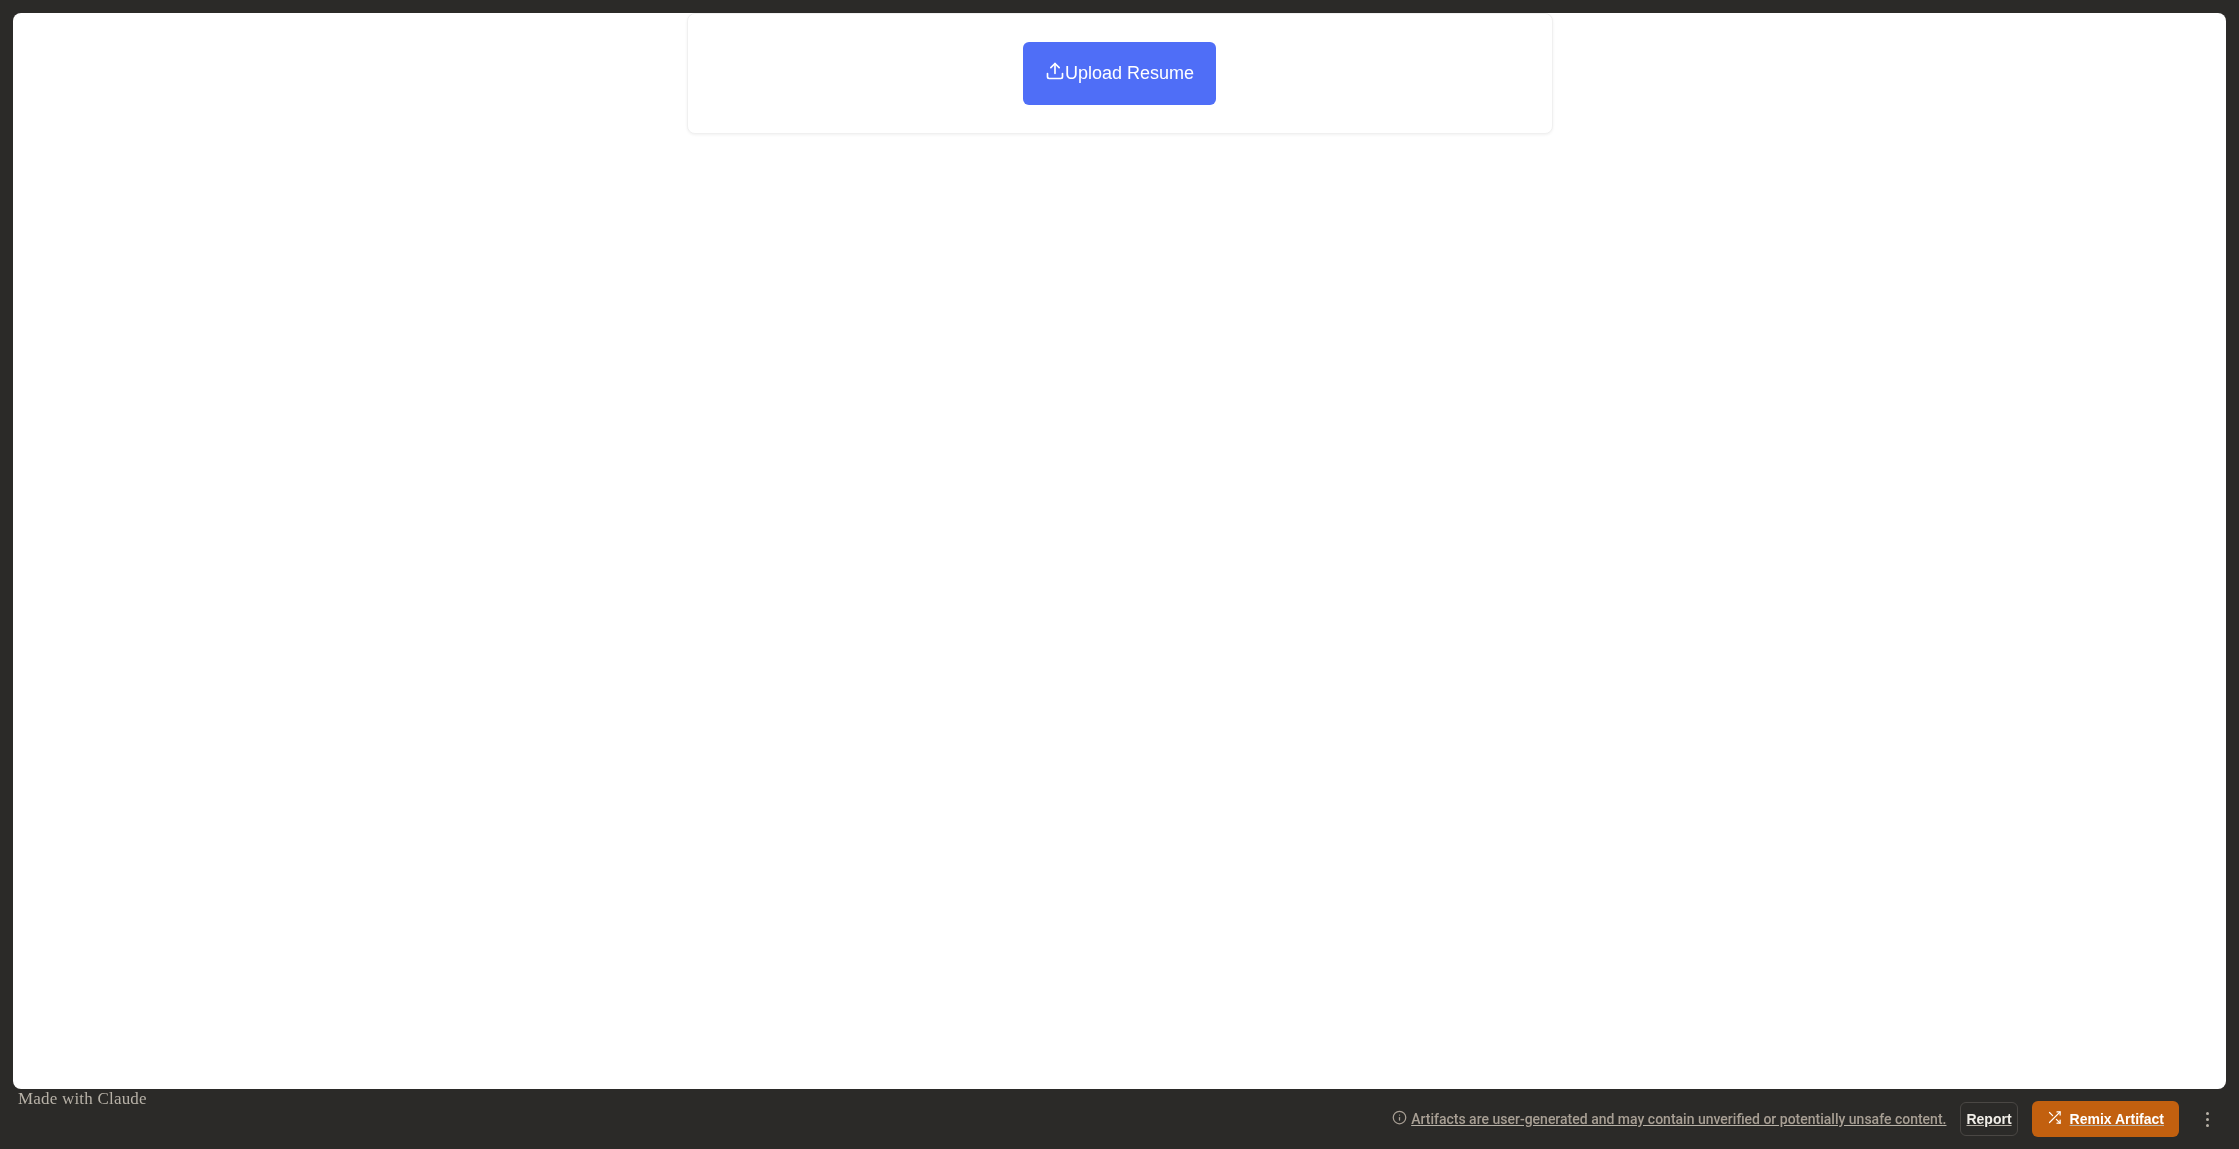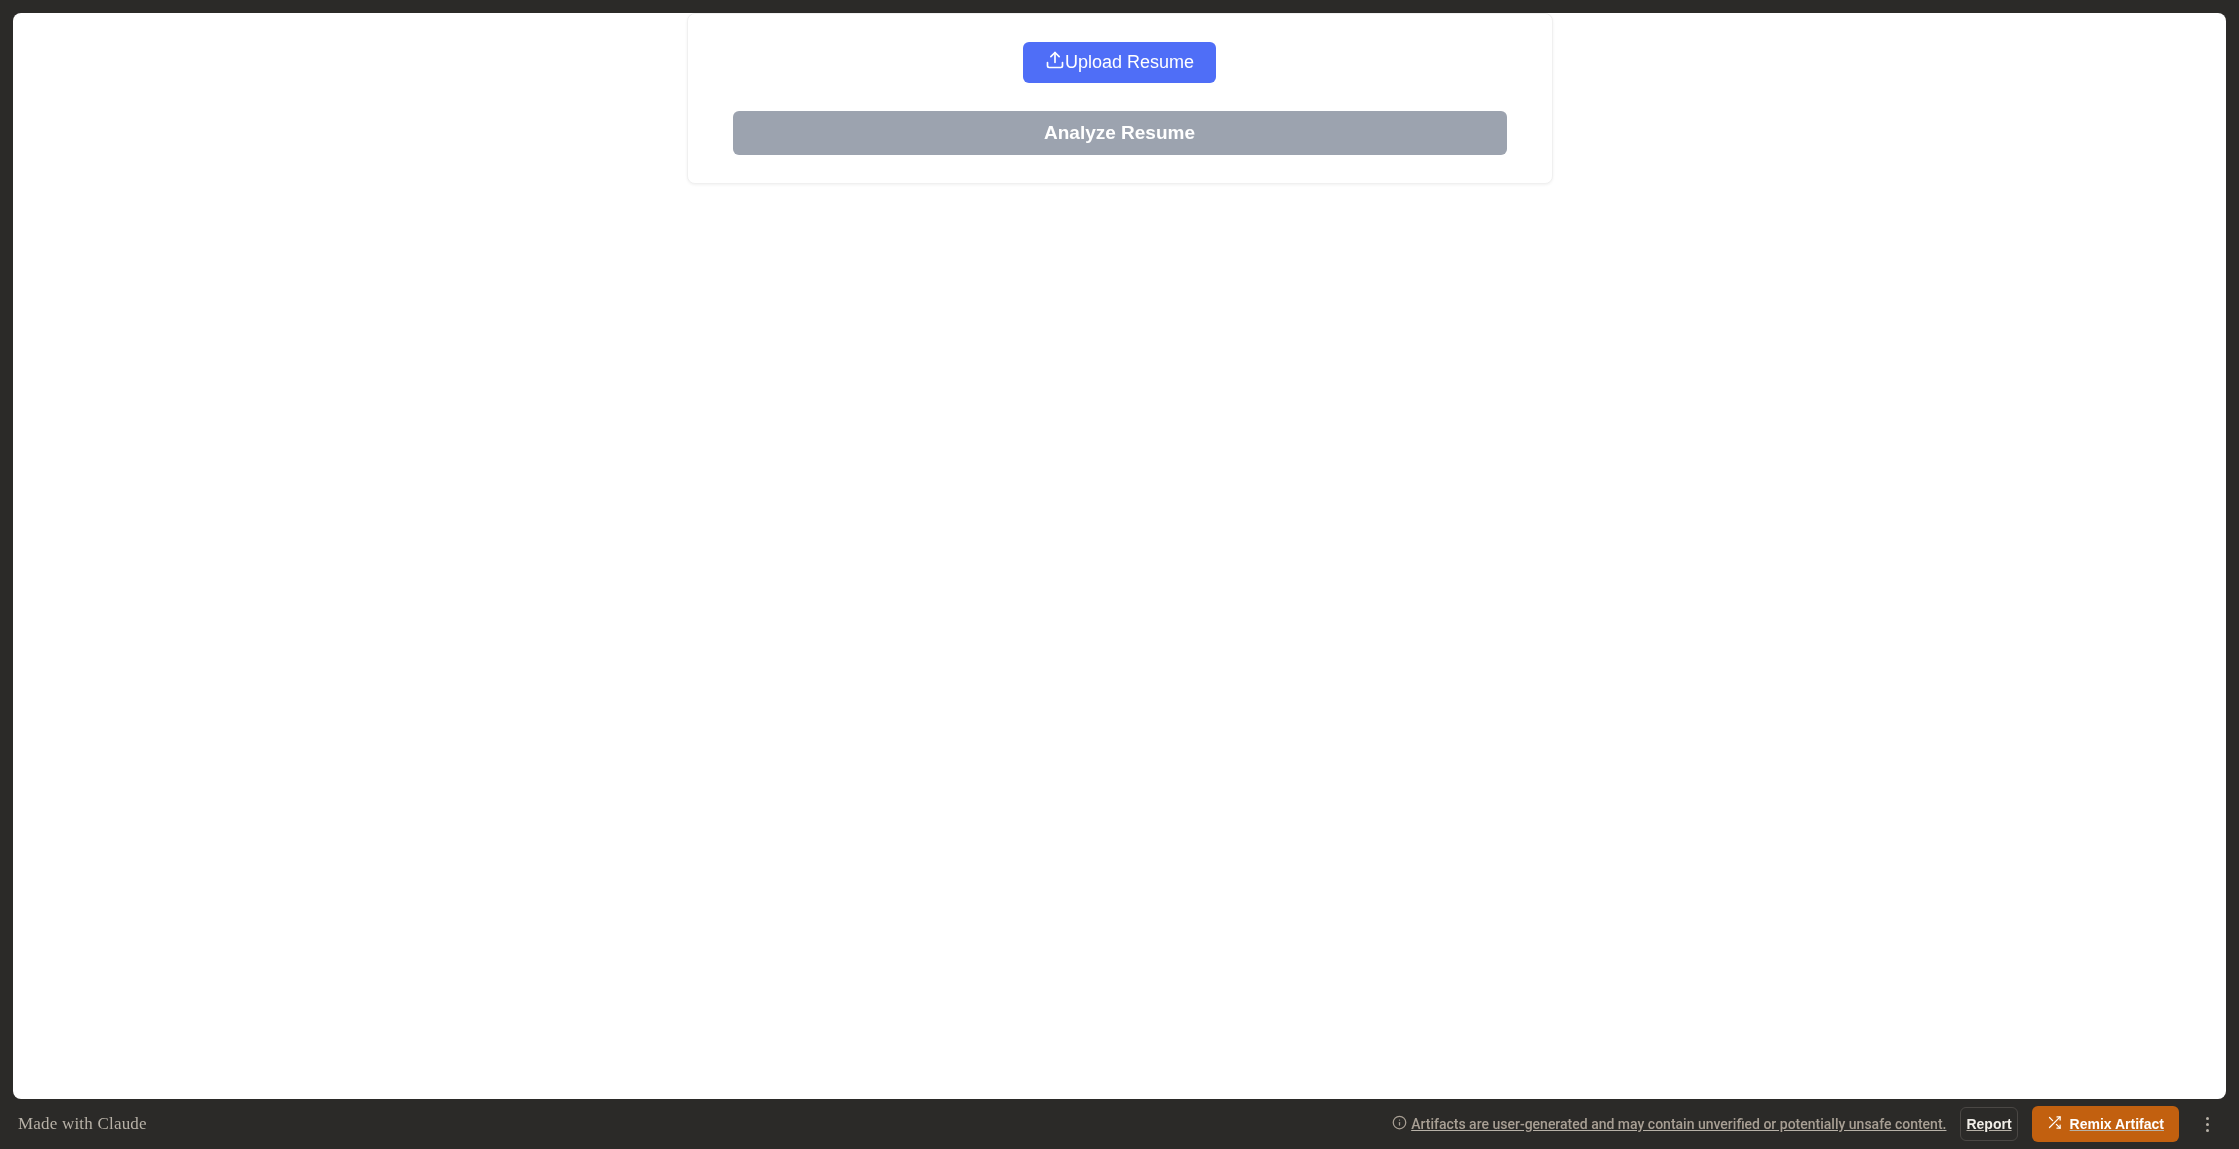--- a/index.html
+++ b/index.html
@@ -51,21 +51,21 @@
       font-size: 38px;
       font-weight: 700;
       margin: 10px 0 26px 0;
     }
 
     .upload-btn {
       background: #4f6ef7;
       color: #ffffff;
       border: none;
       border-radius: 6px;
-      padding: 8px 22px;
+      padding: 19px 22px;
       font-size: 18px;
       font-weight: 500;
       cursor: pointer;
       display: inline-flex;
       align-items: center;
       gap: 0;
     }
 
     .upload-btn svg {
       width: 20px;
@@ -93,23 +93,22 @@
     }
 
     .tip-line .link {
       color: #6b7280;
       text-decoration: none;
       cursor: pointer;
     }
 
     .bottom-bar {
       background: #2b2a28;
-      height: 50px;
-      display: flex;
-      align-items: center;
+      height: 60px;
+      display: flex;
       padding: 0 18px;
       justify-content: space-between;
       color: #b7b1a7;
       font-size: 15px;
     }
 
     .made-with {
       font-family: Georgia, "Times New Roman", serif;
       font-size: 17px;
       color: #b7b1a7;
@@ -208,23 +207,20 @@
         <span>
           <svg viewBox="0 0 24 24" fill="none" stroke="currentColor" stroke-width="2" stroke-linecap="round" stroke-linejoin="round">
             <path d="M21 15v4a2 2 0 0 1-2 2H5a2 2 0 0 1-2-2v-4"></path>
             <polyline points="17 8 12 3 7 8"></polyline>
             <line x1="12" y1="3" x2="12" y2="15"></line>
           </svg>
         </span>
         <span>Upload Resume</span>
       </button>
 
-      <button class="analyze-btn" disabled="">
-        <span>Analyze Resume</span>
-      </button>
 
     </div>
   </div>
 </div>
 
 <div class="bottom-bar">
   <div class="made-with">
     <span>Made with </span><span class="claude">Claude</span>
   </div>
 

